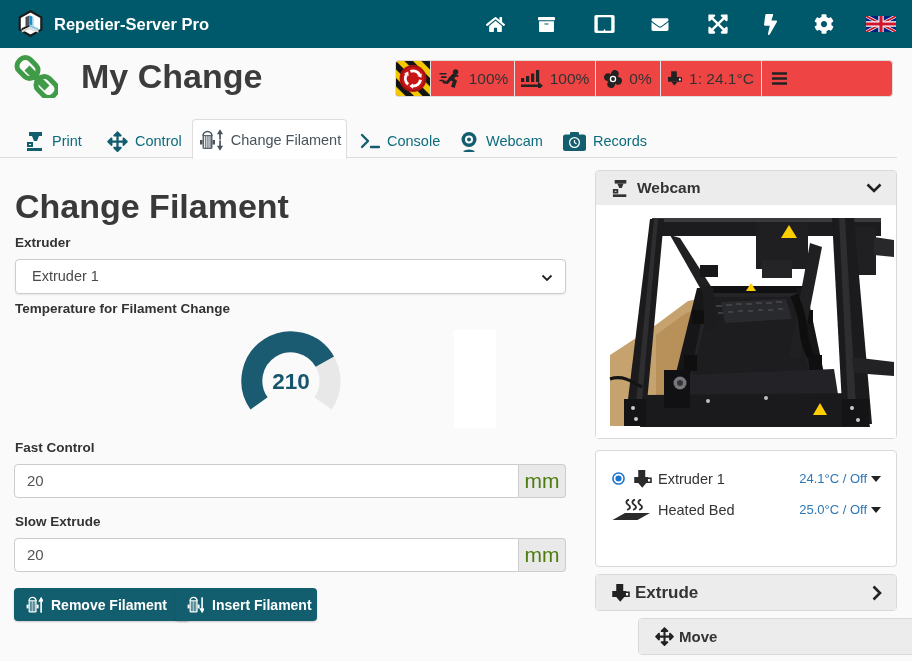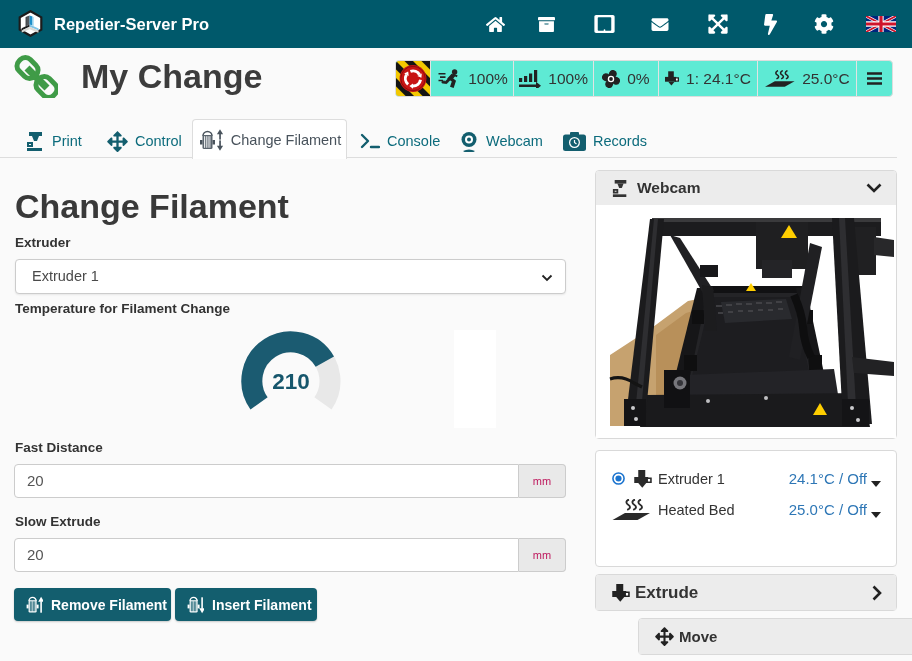--- a/index.html
+++ b/index.html
@@ -9,55 +9,55 @@
 svg { flex-shrink:0; }
 
 
 #navbar { left:0; top:0; width:912px; height:48px; background:#00596b; }
 #navtitle { left:54px; top:0; height:48px; line-height:48px; color:#fff;
   font-size:16.5px; font-weight:bold; }
 .navicon { top:0; height:48px; display:flex; align-items:center; justify-content:center; }
 
 
 #hdrtitle { left:81px; top:57px; font-size:34px; font-weight:bold; color:#3c3c3c; }
-#statusbar { left:395px; top:60px; width:498px; height:37px; background:#5eead4;
+#statusbar { left:395px; top:60px; width:498px; height:37px; background:#ef4444;
   border:1px solid #ddd; border-radius:4px; display:flex; overflow:hidden;align-items:flex-end; }
 .seg { height:100%; display:flex; align-items:center; justify-content:center;
   border-left:1px solid #e3e3e3; font-size:15.5px; color:#333; gap:7px; }
 .seg:first-child { border-left:none; }
 #tabline { left:0; top:157px; width:897px; height:1px; background:#ddd; }
 .tab { position:absolute; top:124px; height:34px; display:flex; align-items:center;
   gap:7px; font-size:14.5px; color:#0c6b7c; white-space:nowrap; }
 .tab.active { top:119px; height:40px; background:#fff; border:1px solid #ddd;
   border-bottom:none; border-radius:4px 4px 0 0; color:#49535c; }
 
 
 #h1 { left:15px; top:187px; font-size:34px; font-weight:bold; color:#393939; }
 .lbl { font-size:13.5px; font-weight:bold; color:#333; }
 #selbox { left:15px; top:259px; width:551px; height:35px; background:#fff;
   border:1px solid #ccc; border-radius:4px; box-shadow:0 1px 2px rgba(0,0,0,.08);
   font-size:14.5px; color:#4a4a4a; line-height:33px; padding-left:16px; }
 .inputgrp { left:14px; width:552px; height:34px; display:flex;align-items:center; }
 .inputgrp .inp { flex:1; background:#fff; border:1px solid #ccc; border-radius:4px 0 0 4px;
   font-size:15px; color:#555; line-height:32px; padding-left:12px; }
 .inputgrp .suf { width:47px; background:#e9e9e9; border:1px solid #ccc; border-left:none;
-  border-radius:0 4px 4px 0; font-size:11px; color:#be185d; line-height:32px; text-align:center; }
+  border-radius:0 4px 4px 0; font-size:21px; color:#4d7c0f; line-height:32px; text-align:center; }
 .btn { height:33px; background:#135e6e; color:#fff; border-radius:4px; display:flex;
   align-items:center; font-size:14.5px; font-weight:bold; gap:8px; padding:0 12px;
   box-shadow:0 1px 2px rgba(0,0,0,.2); white-space:nowrap; font-size:14px; }
 #whitebox { left:454px; top:330px; width:42px; height:98px; background:#fff; }
 
 
 .panel { left:595px; width:302px; background:#fff; border:1px solid #d9d9d9; border-radius:4px; }
 .phead { height:34px; background:#ececec; display:flex; align-items:center;
   padding:0 14px 0 16px; font-size:15.5px; font-weight:bold; color:#333; gap:8px;
   border-radius:3px 3px 0 0; }
 .phead .chev { margin-left:auto; }
 .prow { display:flex; align-items:center; font-size:14.5px; color:#333; }
-.tempval { color:#2e77b6; margin-left:auto; display:flex; align-items:flex-end; gap:4px; font-size:15px; }
+.tempval { color:#2e77b6; margin-left:auto; display:flex; align-items:center; gap:4px; font-size:13px; }
 </style>
 </head>
 <body>
 
 <div id="navbar" class="abs"></div>
 <div class="abs" style="left:17px; top:10px;">
 <svg width="27" height="27" viewBox="0 0 27 27">
   <polygon points="13.5,1.2 24.3,7.3 24.3,19.7 13.5,25.8 2.7,19.7 2.7,7.3" fill="#fff" stroke="#1c1c1c" stroke-width="2.2"></polygon>
   <polygon points="9.8,6.6 12.6,5.4 12.6,14.6 9.8,15.8" fill="#50565c"></polygon>
   <polygon points="8.6,7.3 9.8,6.6 9.8,15.8 8.6,16.4" fill="#23272b"></polygon>
@@ -191,30 +191,20 @@
     <svg width="14" height="15" viewBox="0 0 17.5 18">
         <g fill="#222">
           <rect x="4" y="0" width="7" height="7.5"></rect>
           <rect x="0" y="7" width="14" height="6"></rect>
           <polygon points="4,13 12,13 8,17.8"></polygon>
           <rect x="12" y="7.5" width="5.5" height="5.5"></rect>
           <rect x="13.7" y="9" width="2.2" height="2.5" fill="#fff"></rect>
         </g>
       </svg>
     1: 24.1°C</div>
-  <div class="seg" style="width:100px;">
-    <svg width="30" height="17" viewBox="0 0 38 21">
-        <g stroke="#222" stroke-width="2" fill="none">
-          <path d="M16.5 0.5 C13 2 13 4.5 15.5 6 C18 7.5 18 9.5 14.5 11"></path>
-          <path d="M22.5 0.5 C19 2 19 4.5 21.5 6 C24 7.5 24 9.5 20.5 11"></path>
-          <path d="M28.5 0.5 C25 2 25 4.5 27.5 6 C30 7.5 30 9.5 26.5 11"></path>
-        </g>
-        <polygon points="12.5,14 37.5,14 25,21 0,21" fill="#222"></polygon>
-      </svg>
-    25.0°C</div>
   <div class="seg" style="width:36px;">
       <svg width="15" height="13" viewBox="0 0 15 13">
         <path stroke="#222" stroke-width="2.6" d="M0 1.5h15M0 6.5h15M0 11.5h15"></path>
       </svg>
     </div>
 </div>
 
 <div id="tabline" class="abs"></div>
 <div class="tab" style="left:13px; padding:0 14px 0 13px;">
   <svg width="19" height="21" viewBox="0 0 19 21">
@@ -285,31 +275,31 @@
 </div>
 <div class="lbl abs" style="left:15px; top:301px;">Temperature for Filament Change</div>
 <div id="whitebox" class="abs"></div>
 <div class="abs" style="left:241px; top:331px;">
   <svg width="100" height="100" viewBox="0 0 100 100">
     <path d="M 18.05 72.37 A 39 39 0 1 1 81.95 72.37" fill="none" stroke="#e8e8e8" stroke-width="21"></path>
     <path d="M 18.05 72.37 A 39 39 0 1 1 83.85 30.69" fill="none" stroke="#1b5b71" stroke-width="21"></path>
     <text x="50" y="57.5" font-size="22.5" font-weight="bold" fill="#16566c" text-anchor="middle" font-family="Liberation Sans, sans-serif">210</text>
   </svg>
 </div>
-<div class="lbl abs" style="left:15px; top:440px;">Fast Distance</div>
+<div class="lbl abs" style="left:15px; top:440px;">Fast Control</div>
 <div class="inputgrp abs" style="top:464px;">
   <div class="inp">20</div>
     <div class="suf">mm</div>
 </div>
 <div class="lbl abs" style="left:15px; top:514px;">Slow Extrude</div>
 <div class="inputgrp abs" style="top:538px;">
   <div class="inp">20</div>
     <div class="suf">mm</div>
 </div>
-<div class="btn abs" style="left:14px; top:588px; width:157px;">
+<div class="btn abs" style="left:14px; top:588px; width:176px;">
   <svg width="17" height="18" viewBox="0 0 17 18">
       <path d="M3 5 A3.6 3.6 0 0 1 10.2 5" stroke="#fff" stroke-width="1.4" fill="none"></path>
       <rect x="2.6" y="4.2" width="8" height="12.3" rx="1.3" fill="#fff"></rect>
       <path d="M4.3 5.3 v10 M5.8 5.3 v10 M7.3 5.3 v10 M8.8 5.3 v10" stroke="#135e6e" stroke-width="0.9"></path>
       <rect x="0.6" y="8.6" width="2" height="3.8" fill="#fff"></rect>
       <rect x="10.6" y="8.6" width="2" height="3.8" fill="#fff"></rect>
       <g fill="#fff">
         <rect x="14.3" y="5.2" width="1.6" height="11.5"></rect>
         <polygon points="15.1,0.8 12.2,5.8 18,5.8"></polygon>
       </g>

